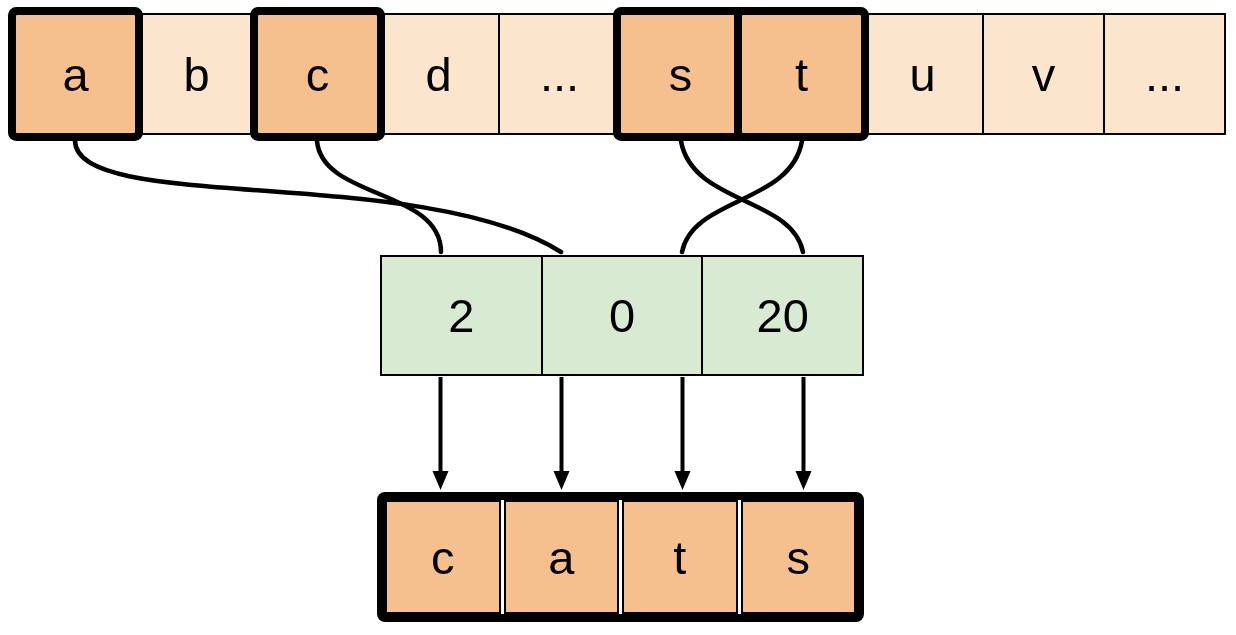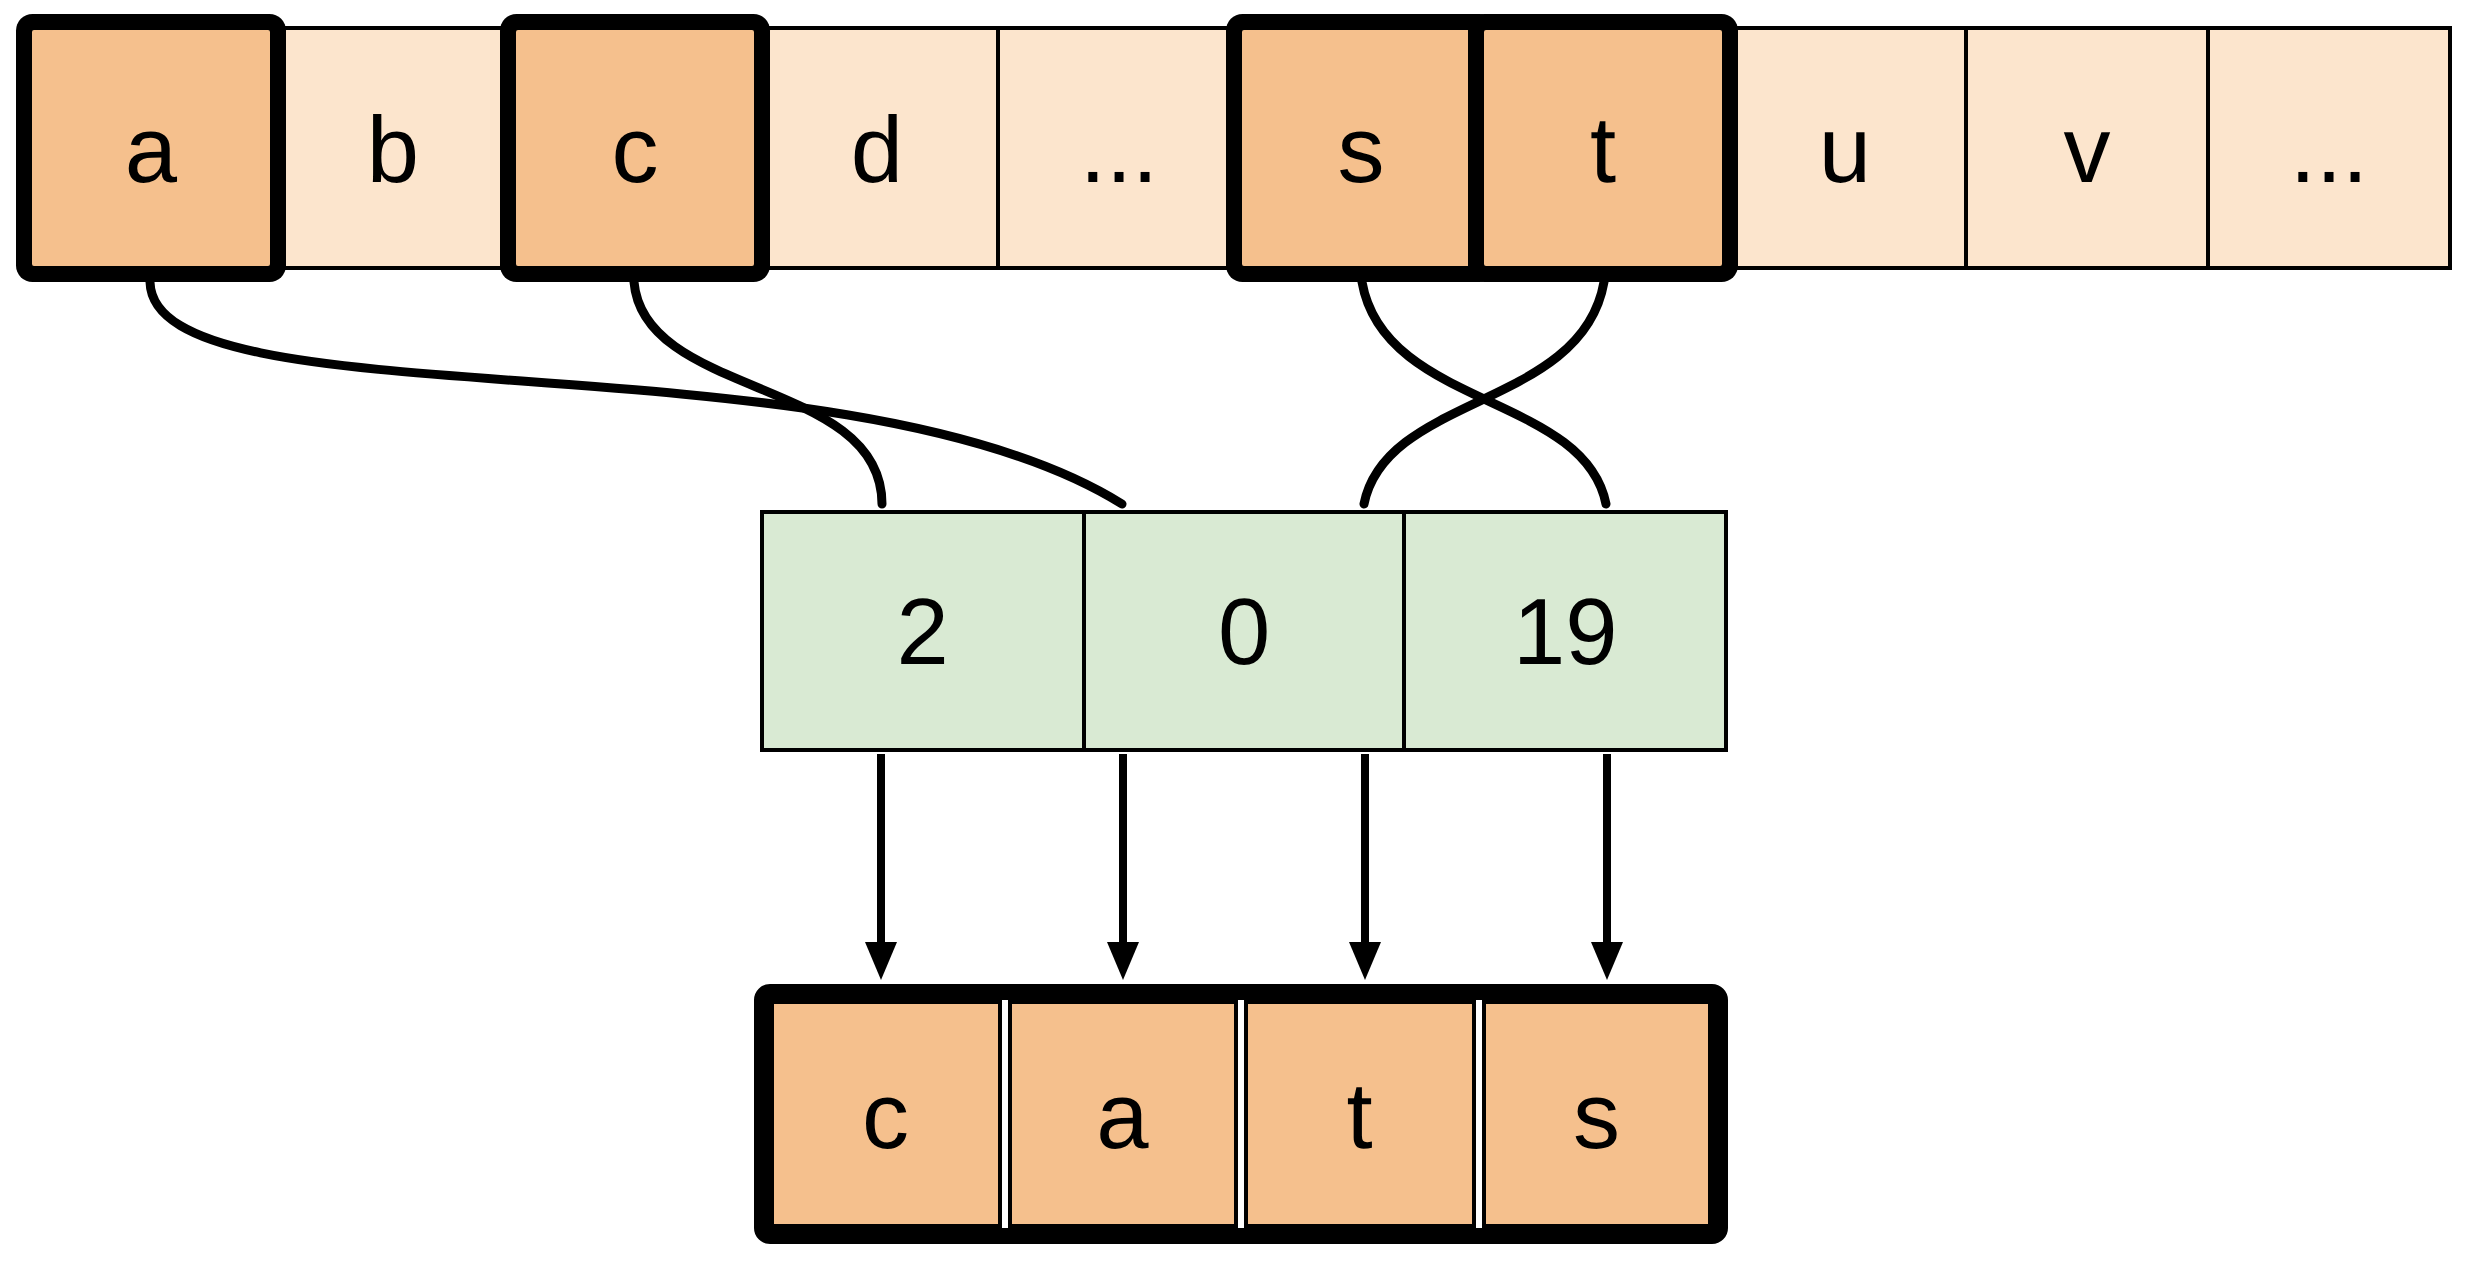--- a/index.html
+++ b/index.html
@@ -105,21 +105,21 @@
     <div class="cell hl">s</div>
     <div class="cell hl">t</div>
     <div class="cell">u</div>
     <div class="cell">v</div>
     <div class="cell">...</div>
   </div>
 
   <div id="index-row" class="row">
     <div class="cell">2</div>
     <div class="cell">0</div>
-    <div class="cell">19</div>
+    <div class="cell">20</div>
   </div>
 
   <div id="output-row-frame">
     <div class="cell">c</div>
     <div class="cell">a</div>
     <div class="cell">t</div>
     <div class="cell">s</div>
   </div>
 
   <svg id="connector-layer" viewBox="0 0 1236 635" xmlns="http://www.w3.org/2000/svg" aria-hidden="true">

